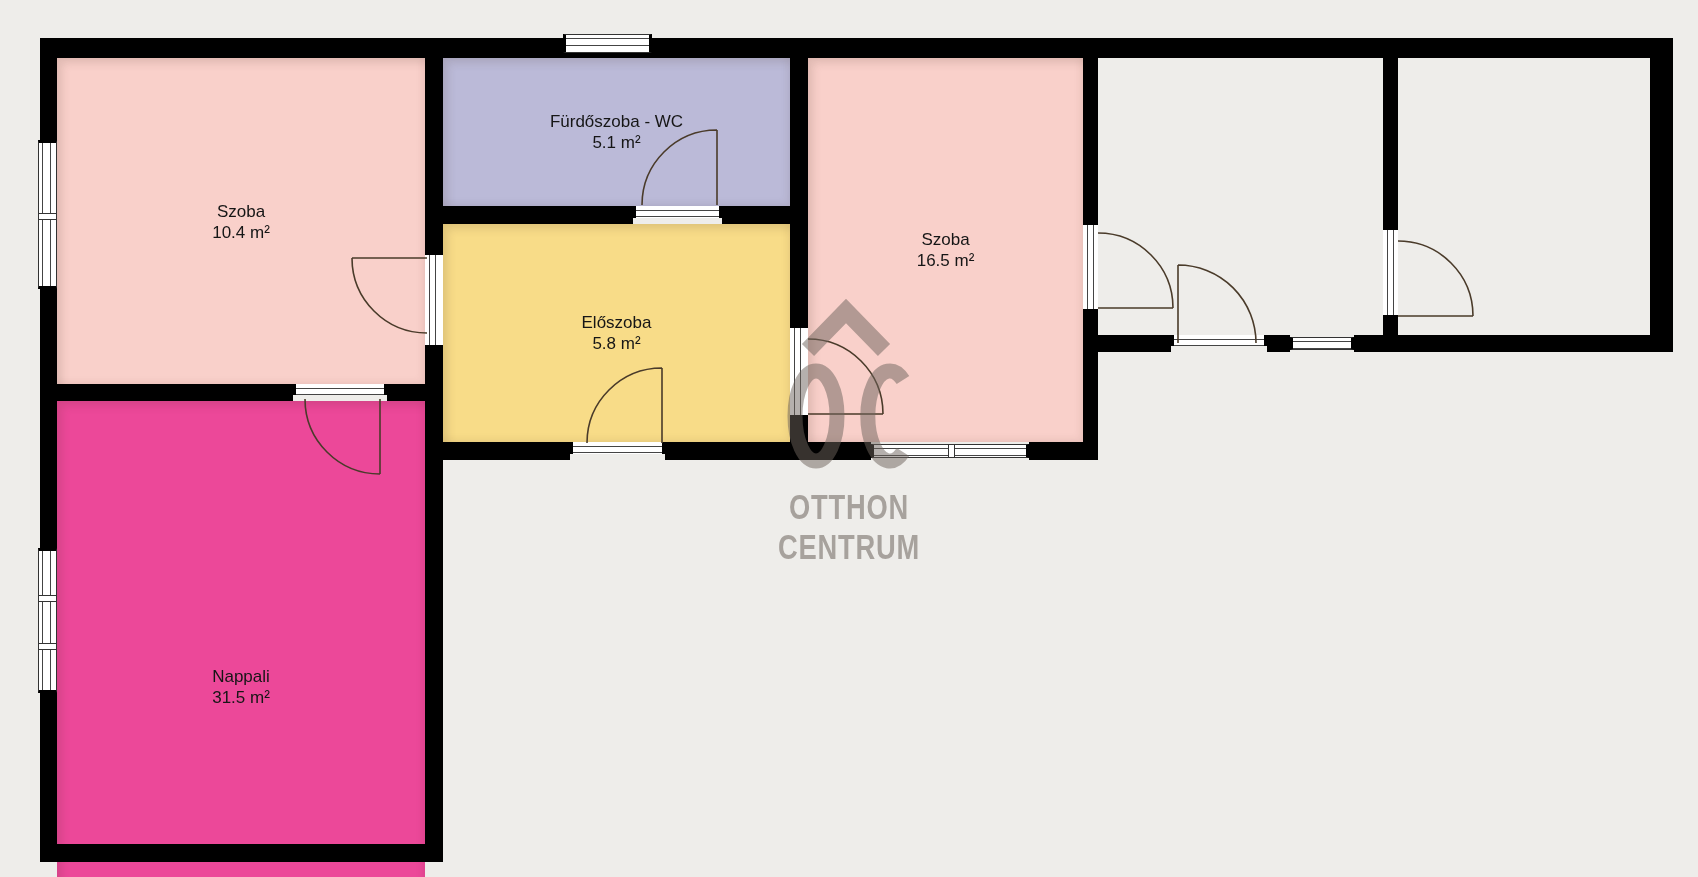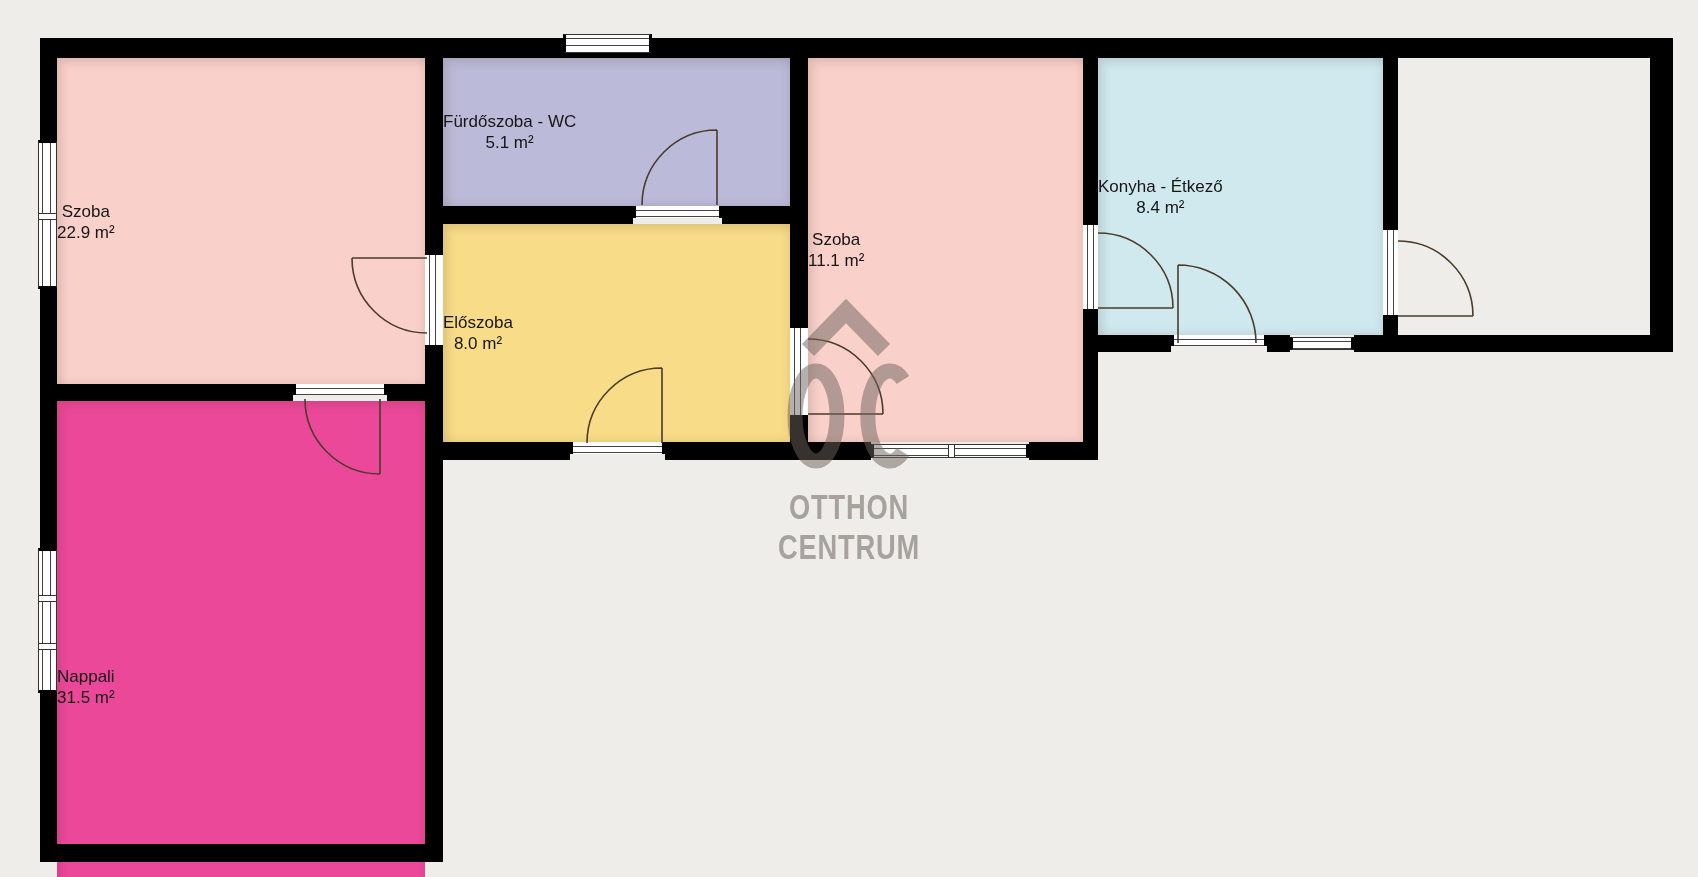--- a/index.html
+++ b/index.html
@@ -1,19 +1,19 @@
 <!DOCTYPE html>
 <html><head>
 <meta charset="utf-8">
 <style>
   html,body{margin:0;padding:0;}
   body{font-family:"Liberation Sans", sans-serif;}
   .canvas{position:relative;width:1698px;height:877px;background:#eeedea;overflow:hidden;}
   .plan{position:absolute;left:0;top:0;width:1698px;height:877px;}
-  .room{position:absolute;display:flex;align-items:center;justify-content:flex-start;
+  .room{position:absolute;display:flex;align-items:center;justify-content:center;
         box-shadow:inset 5px 5px 9px rgba(70,45,30,0.13), inset -3px -3px 7px rgba(70,45,30,0.07);}
   .room-label{text-align:center;color:#161616;font-size:17px;line-height:21px;white-space:nowrap;}
   .wall{position:absolute;background:#000;}
   
   .window-v{position:absolute;background-color:#fff;border:1px solid #333;border-top:3px solid #000;border-bottom:3px solid #000;
     background-image:linear-gradient(to right,transparent 3px,#444 3px,#444 4px,transparent 4px,transparent 11px,#444 11px,#444 12px,transparent 12px);}
   .window-h{position:absolute;background-color:#fff;border:1px solid #333;border-left:3px solid #000;border-right:3px solid #000;
     background-image:linear-gradient(to bottom,transparent 3px,#444 3px,#444 4px,transparent 4px,transparent 10px,#444 10px,#444 11px,transparent 11px);}
   .window-v i{position:absolute;left:-1px;right:-1px;height:5px;background:#fff;border:1px solid #333;}
   .window-h i{position:absolute;top:-1px;bottom:-1px;width:5px;background:#fff;border:1px solid #333;}
@@ -32,45 +32,39 @@
 </style>
 </head>
 <body>
 
 <div class="canvas">
   <div class="plan">
 
     <div class="room" style="left: 57px; top: 58px; width: 368px; height: 327px; background-color: rgb(249, 208, 202);">
       <div class="room-label">
         <div>Szoba</div>
-        <div>22.9 m²</div>
+        <div>10.4 m²</div>
       </div>
     </div>
     <div class="room" style="left: 443px; top: 58px; width: 347px; height: 148px; background-color: rgb(187, 186, 216);">
       <div class="room-label">
         <div>Fürdőszoba - WC</div>
         <div>5.1 m²</div>
       </div>
     </div>
     <div class="room" style="left: 443px; top: 224px; width: 347px; height: 218px; background-color: rgb(248, 220, 136);">
       <div class="room-label">
         <div>Előszoba</div>
-        <div>8.0 m²</div>
+        <div>5.8 m²</div>
       </div>
     </div>
     <div class="room" style="left: 808px; top: 58px; width: 275px; height: 384px; background-color: rgb(249, 208, 202);">
       <div class="room-label">
         <div>Szoba</div>
-        <div>11.1 m²</div>
-      </div>
-    </div>
-    <div class="room" style="left: 1098px; top: 58px; width: 285px; height: 277px; background-color: rgb(207, 233, 238);">
-      <div class="room-label">
-        <div>Konyha - Étkező</div>
-        <div>8.4 m²</div>
+        <div>16.5 m²</div>
       </div>
     </div>
     <div class="room" style="left: 57px; top: 401px; width: 368px; height: 572px; background-color: #ec4899;">
       <div class="room-label">
         <div>Nappali</div>
         <div>31.5 m²</div>
       </div>
     </div>
 
     <div class="wall" style="left:40px;top:38px;width:1633px;height:20px;"></div>

